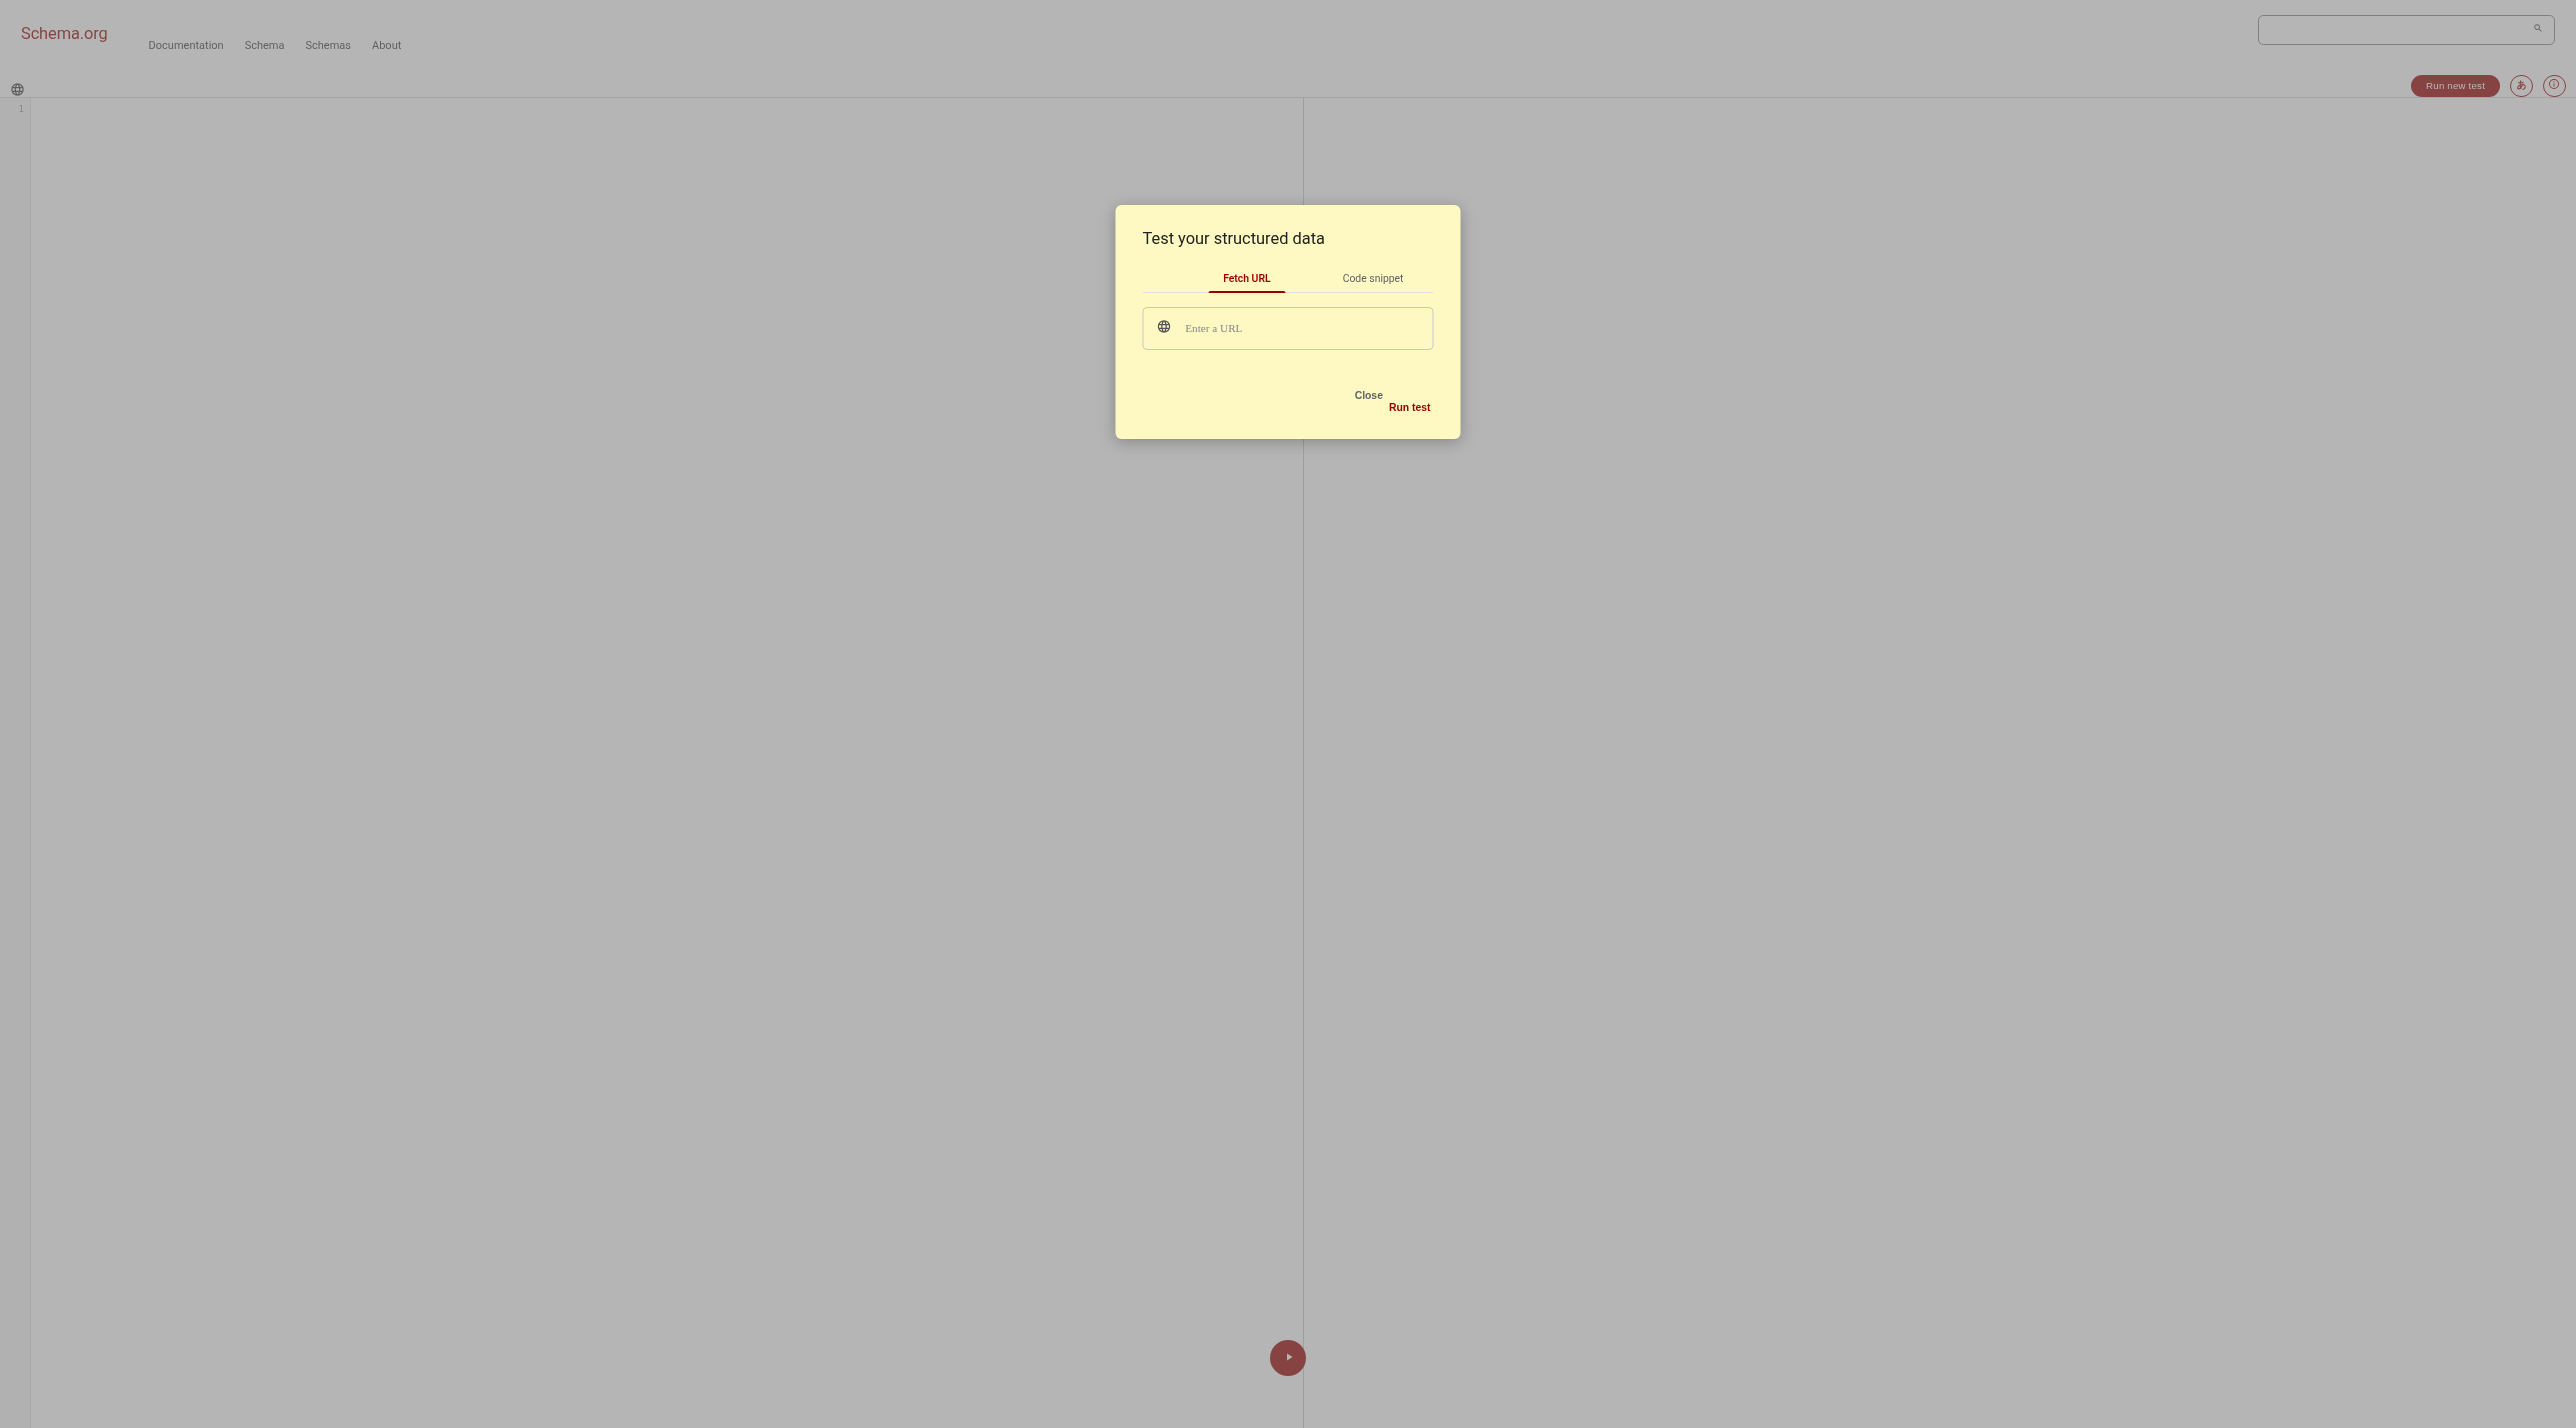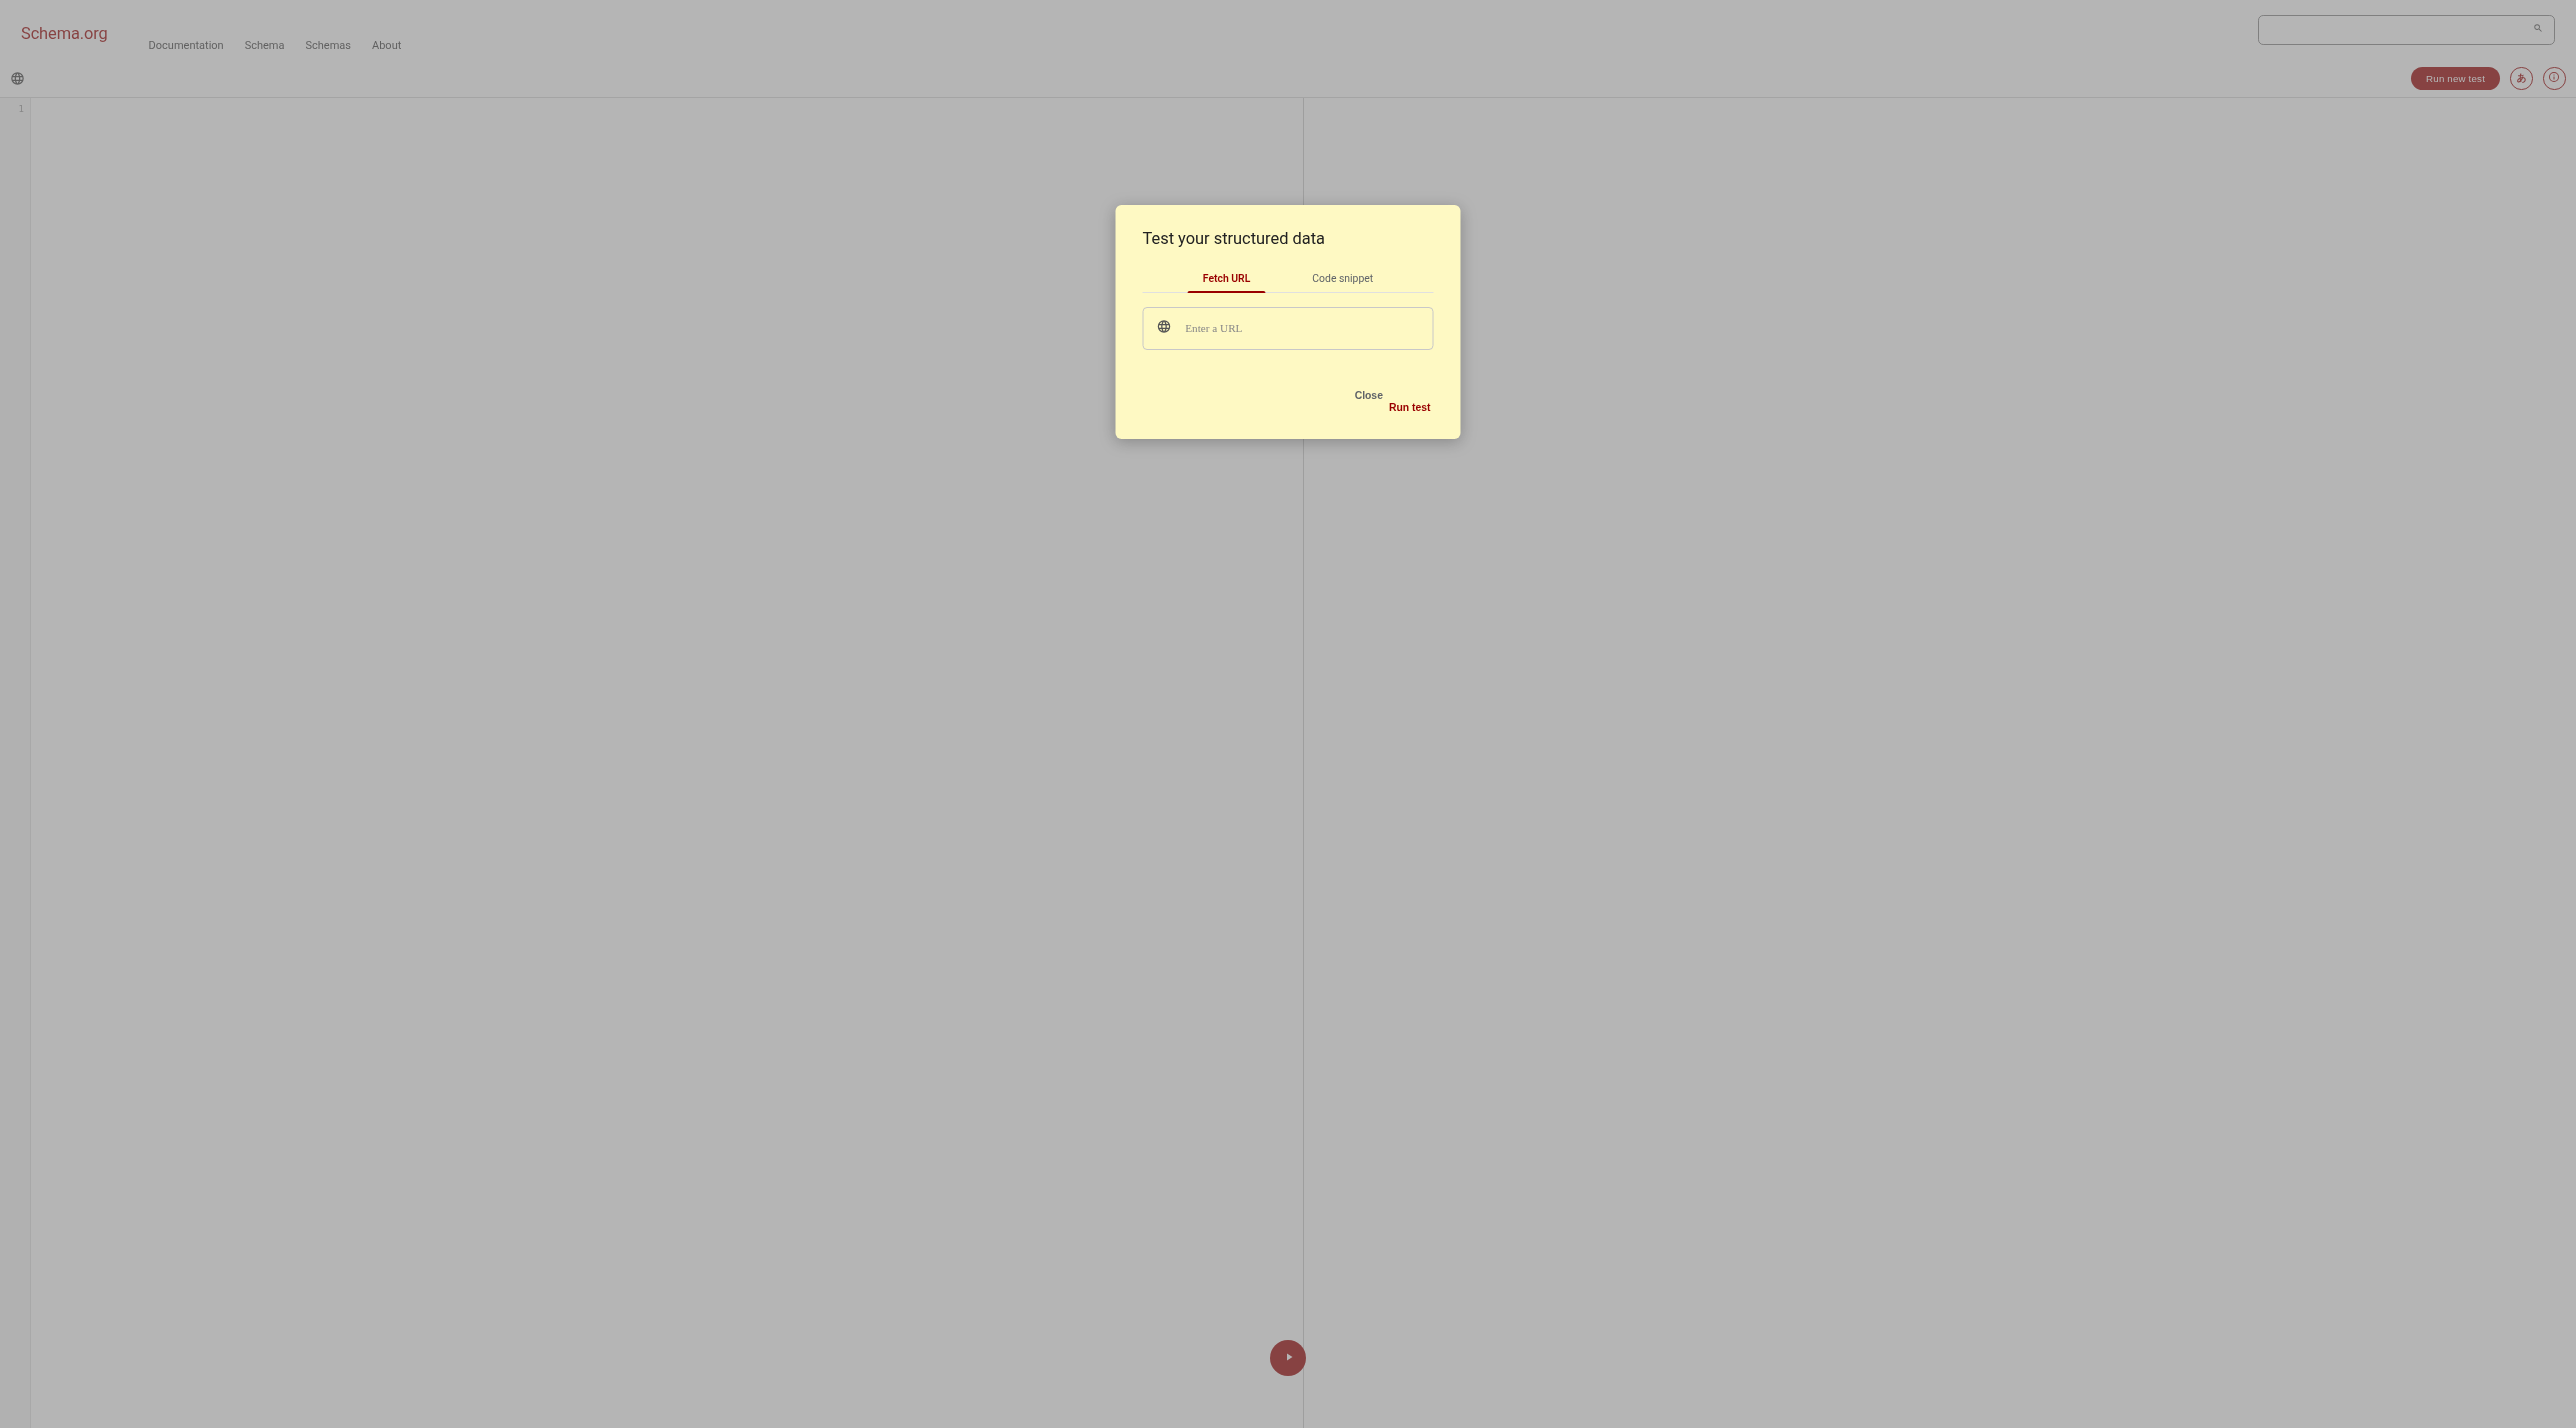--- a/index.html
+++ b/index.html
@@ -30,21 +30,21 @@
     width: 297px; height: 30px;
     border: 0.7px solid #888; border-radius: 5.2px;
     display: flex; align-items: center; justify-content: flex-end;
     padding: 0 10.4px;
   }
   .searchbox svg { width: 10.4px; height: 10.4px; fill: #555; }
 
   
   .toolbar {
     height: 38px;
-    display: flex; align-items: center;
+    display: flex; align-items: flex-end;
     padding: 0 10.4px 0 10.4px;
     border-bottom: 0.7px solid #d9d9d9;
   }
   .toolbar .globe { width: 15px; height: 15px; }
   .toolbar .globe svg { width: 15px; height: 15px; fill: #444; }
   .toolbar-right { margin-left: auto; display: flex; align-items: center; gap: 10.4px; }
   .run-new {
     background: #990000; color: #fff;
     border: none; border-radius: 745px;
     padding: 0 15px; height: 22.4px; font-size: 9.7px;
@@ -104,21 +104,21 @@
     background: #fef9c3;
     border-radius: 6px;
     box-shadow: 0 3px 16.4px rgba(0,0,0,0.25);
     padding: 24px 27px 21px 27px;
   }
   .modal h2 {
     font-size: 16.4px; font-weight: 400; color: #222;
     margin-bottom: 16.4px;
   }
   .modal-tabs {
-    display: flex; justify-content: center; gap: 2px;
+    display: flex; justify-content: flex-end; gap: 12px;
     border-bottom: 0.7px solid #e0e0e0;
     margin-bottom: 13.4px;
   }
   .modal-tab {
     padding: 7.5px 30px; font-size: 10.4px; cursor: pointer;
     color: #5f6368;
     position: relative;
   }
   .modal-tab.active {
     color: #990000; font-weight: 600;

